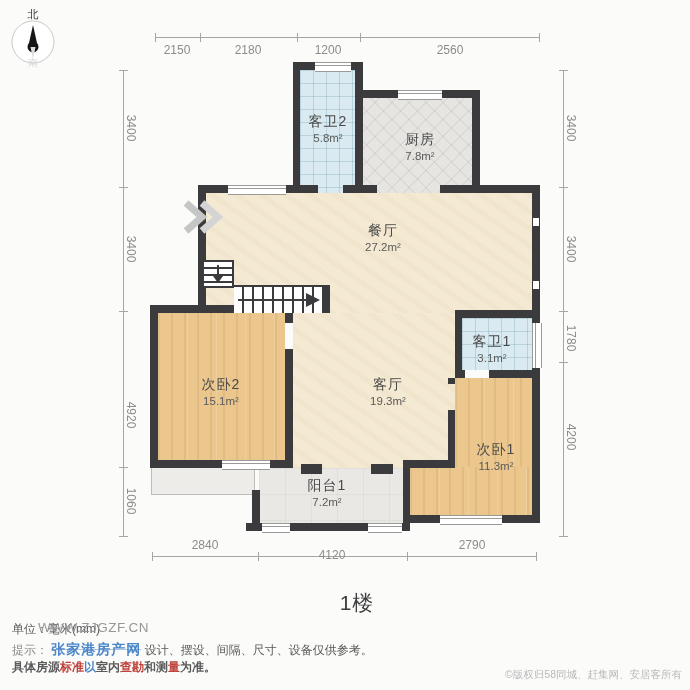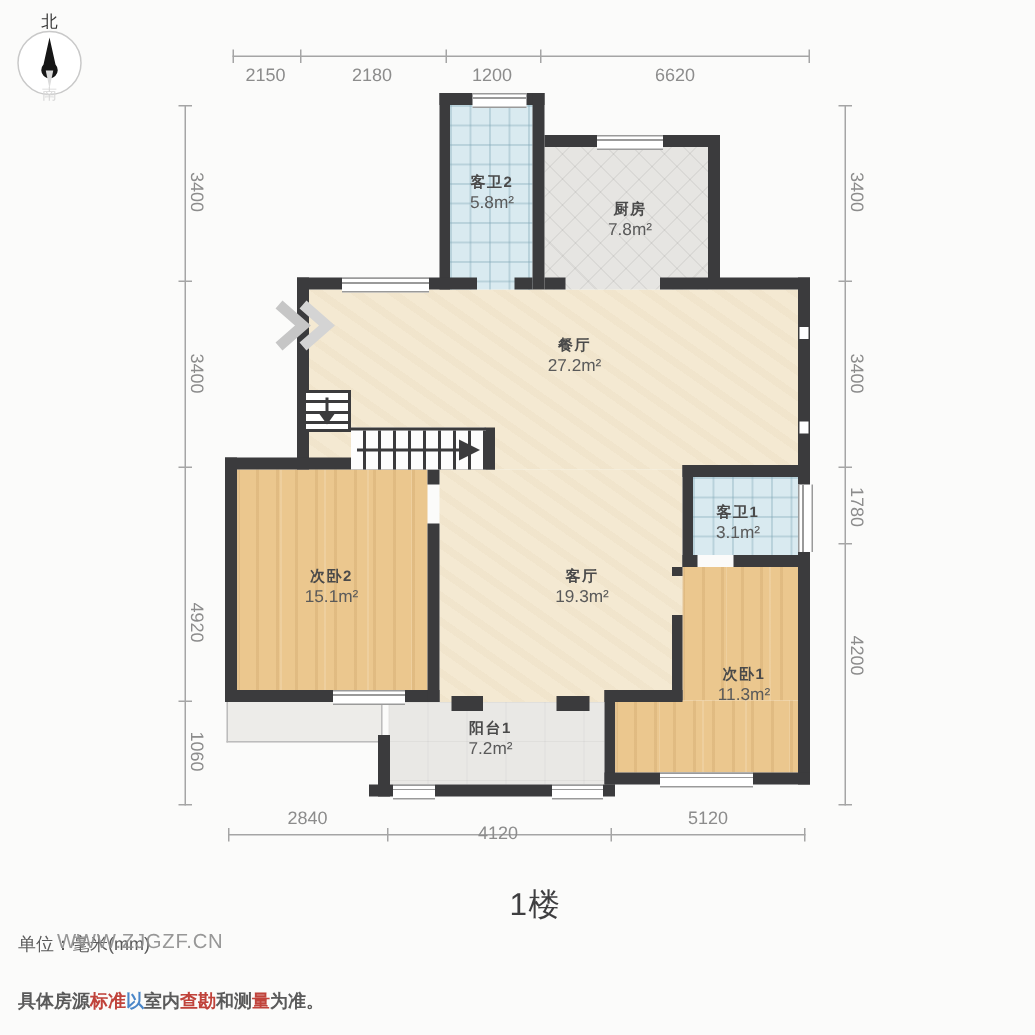--- a/index.html
+++ b/index.html
@@ -34,21 +34,21 @@
   .winv{background:#fff;border-left:1px solid #9a9a9a;border-right:1px solid #9a9a9a;
     background-image:linear-gradient(90deg,rgba(0,0,0,0) 2px,#9a9a9a 2px,#9a9a9a 3px,rgba(0,0,0,0) 3px);}
   .notch{background:#fff;}
   
   .stair-landing{background:#fff;border:2px solid #3b3b3d;
     background-image:repeating-linear-gradient(rgba(0,0,0,0) 0 5px,#3b3b3d 5px 7px);}
   .stair-run{background:#fdfdfd;border-top:2px solid #3b3b3d;
     background-image:repeating-linear-gradient(90deg,rgba(0,0,0,0) 0 8px,#3b3b3d 8px 10px);}
   
   .room-label{transform:translate(-50%,-50%);text-align:center;color:#4a4a4a;white-space:nowrap;}
-  .room-label .rname{font-size:10px;font-weight:bold;letter-spacing:1px;}
+  .room-label .rname{font-size:14px;font-weight:normal;letter-spacing:1px;}
   .room-label .rarea{font-size:11.5px;color:#5a5a5a;margin-top:1px;}
   .dimline{background:#a5a5a5;}
   .tick{background:#a5a5a5;}
   .dimlab{font-size:12px;color:#8c8c8c;transform:translate(-50%,-50%);white-space:nowrap;}
   .dimlab.rot{transform:translate(-50%,-50%) rotate(90deg);}
   .floor-title{transform:translate(-50%,-50%);font-size:21px;color:#3e3e40;letter-spacing:1px;}
   
   .compass-n{font-size:11px;color:#333;transform:translate(-50%,0);}
   .compass-s{font-size:10px;color:#d7d7d7;transform:translate(-50%,0);}
   
@@ -180,30 +180,30 @@
 
   <div class="abs dimline" style="left:155px;top:37px;width:385px;height:1px;"></div>
   <div class="abs tick" style="left:155px;top:33px;width:1px;height:9px;"></div>
   <div class="abs tick" style="left:200px;top:33px;width:1px;height:9px;"></div>
   <div class="abs tick" style="left:297px;top:33px;width:1px;height:9px;"></div>
   <div class="abs tick" style="left:360px;top:33px;width:1px;height:9px;"></div>
   <div class="abs tick" style="left:539px;top:33px;width:1px;height:9px;"></div>
   <div class="abs dimlab" style="left:177px;top:50px;">2150</div>
   <div class="abs dimlab" style="left:248px;top:50px;">2180</div>
   <div class="abs dimlab" style="left:328px;top:50px;">1200</div>
-  <div class="abs dimlab" style="left:450px;top:50px;">6620</div>
+  <div class="abs dimlab" style="left:450px;top:50px;">2560</div>
 
   <div class="abs dimline" style="left:152px;top:556px;width:385px;height:1px;"></div>
   <div class="abs tick" style="left:152px;top:552px;width:1px;height:9px;"></div>
   <div class="abs tick" style="left:258px;top:552px;width:1px;height:9px;"></div>
   <div class="abs tick" style="left:407px;top:552px;width:1px;height:9px;"></div>
   <div class="abs tick" style="left:536px;top:552px;width:1px;height:9px;"></div>
   <div class="abs dimlab" style="left:205px;top:545px;">2840</div>
   <div class="abs dimlab" style="left:332px;top:545px;margin-top:10px;">4120</div>
-  <div class="abs dimlab" style="left:472px;top:545px;">5120</div>
+  <div class="abs dimlab" style="left:472px;top:545px;">2790</div>
 
   <div class="abs dimline" style="left:123px;top:70px;width:1px;height:467px;"></div>
   <div class="abs tick" style="left:119px;top:70px;width:9px;height:1px;"></div>
   <div class="abs tick" style="left:119px;top:187px;width:9px;height:1px;"></div>
   <div class="abs tick" style="left:119px;top:311px;width:9px;height:1px;"></div>
   <div class="abs tick" style="left:119px;top:467px;width:9px;height:1px;"></div>
   <div class="abs tick" style="left:119px;top:536px;width:9px;height:1px;"></div>
   <div class="abs dimlab rot" style="left:131px;top:128px;">3400</div>
   <div class="abs dimlab rot" style="left:131px;top:249px;">3400</div>
   <div class="abs dimlab rot" style="left:131px;top:415px;">4920</div>
@@ -220,17 +220,23 @@
   <div class="abs dimlab rot" style="left:571px;top:338px;">1780</div>
   <div class="abs dimlab rot" style="left:571px;top:437px;">4200</div>
 
   <div class="abs floor-title" style="left:357px;top:603px;">1楼</div>
 
   <div class="abs foot" style="left:12px;top:621px;">
     <span>单位：毫米(mm)</span>
   </div>
   <div class="abs wm-url" style="left:38px;top:620px;">WWW.ZJGZF.CN</div>
 
+  <div class="abs foot" style="left:12px;top:641px;">
+    <span style="color:#8a8a8a;">提示：</span>
+    <span class="wm-blue">张家港房产网</span>
+    <span>设计、摆设、间隔、尺寸、设备仅供参考。</span>
+  </div>
 
   <div class="abs foot" style="left:12px;top:659px;font-weight:bold;"><span style="color: rgb(90, 90, 90);">具体房源</span><span style="color: rgb(192, 67, 59);">标准</span><span style="color: rgb(74, 134, 200);">以</span><span style="color: rgb(90, 90, 90);">室内</span><span style="color: rgb(192, 67, 59);">查勘</span><span style="color: rgb(90, 90, 90);">和</span><span style="color: rgb(90, 90, 90);">测</span><span style="color: rgb(192, 67, 59);">量</span><span style="color: rgb(90, 90, 90);">为准。</span></div>
 
+  <div class="abs copyright" style="right:8px;top:668px;">©版权归58同城、赶集网、安居客所有</div>
 
 </div>
 
 </body></html>

